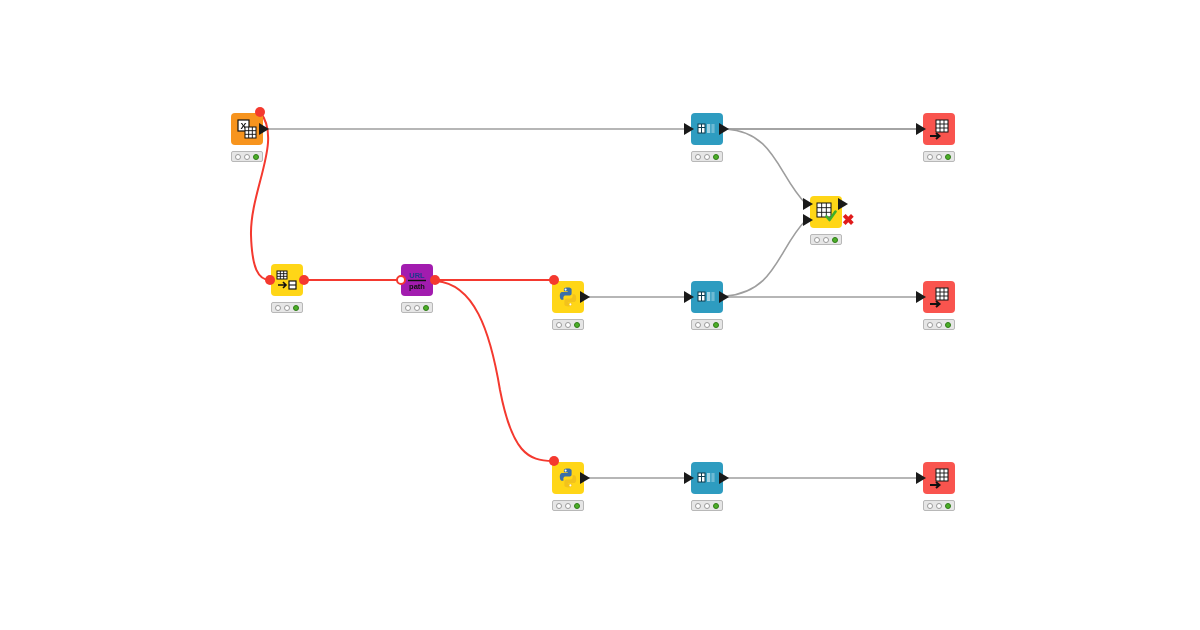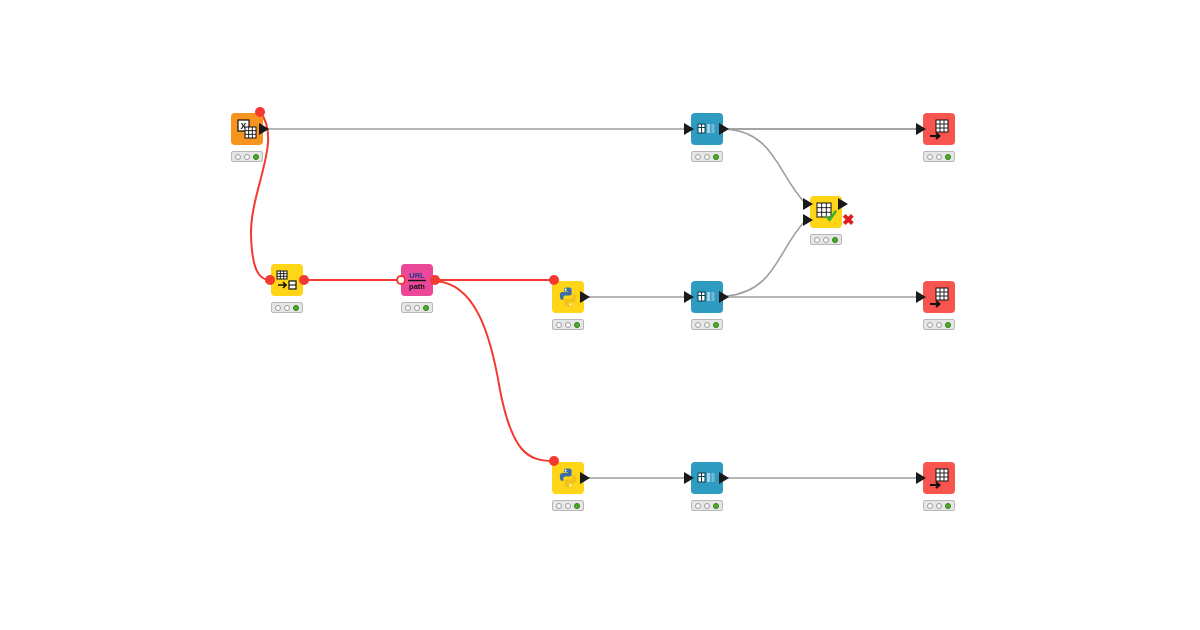--- a/index.html
+++ b/index.html
@@ -174,21 +174,21 @@
             <line x1="13" y1="16" x2="20" y2="16" stroke="#111" stroke-width="1.1"></line>
           </svg>
         </div>
         <div class="status">
           <span class="lamp"></span>
           <span class="lamp"></span>
           <span class="lamp on-green"></span>
         </div>
       </div>
       <div class="node" style="left: 417px; top: 280px;">
-        <div class="node-body" style="background: #ec4899;">
+        <div class="node-body" style="background: #a21caf;">
           <svg width="22" height="22" viewBox="0 0 22 22">
             <text x="11" y="9" font-size="7.5" font-weight="bold" text-anchor="middle" fill="#1b3a8c" font-family="Liberation Sans, sans-serif">URL</text>
             <line x1="2" y1="11.5" x2="20" y2="11.5" stroke="#111" stroke-width="1.4"></line>
             <text x="11" y="20" font-size="7.5" font-weight="bold" text-anchor="middle" fill="#111" font-family="Liberation Sans, sans-serif">path</text>
           </svg>
         </div>
         <div class="status">
           <span class="lamp"></span>
           <span class="lamp"></span>
           <span class="lamp on-green"></span>

